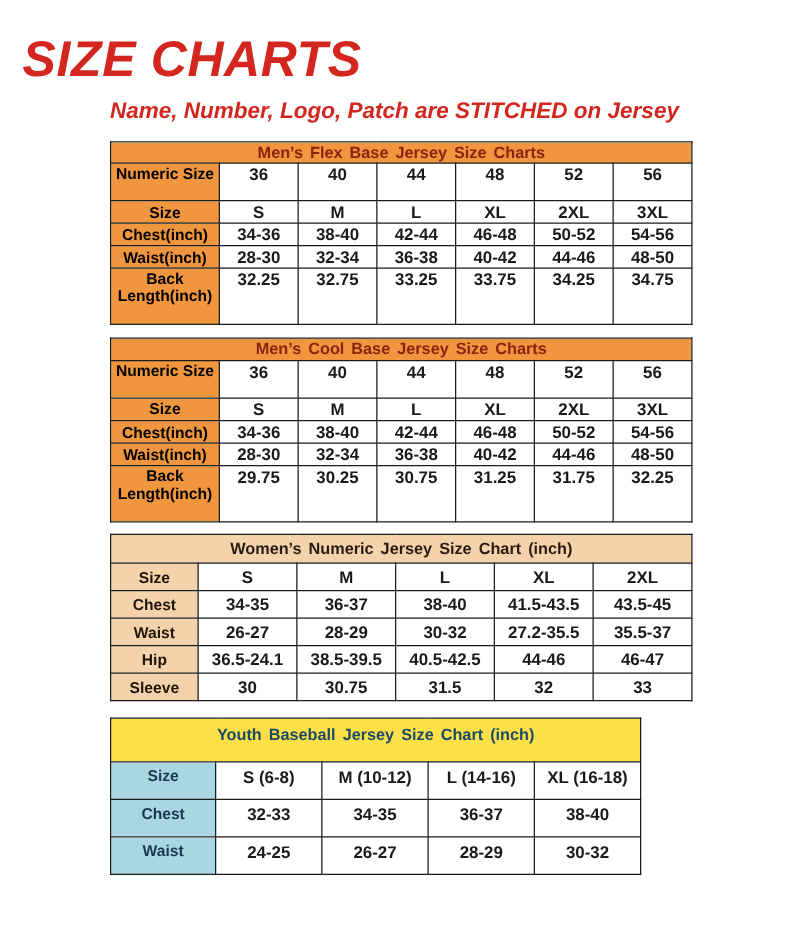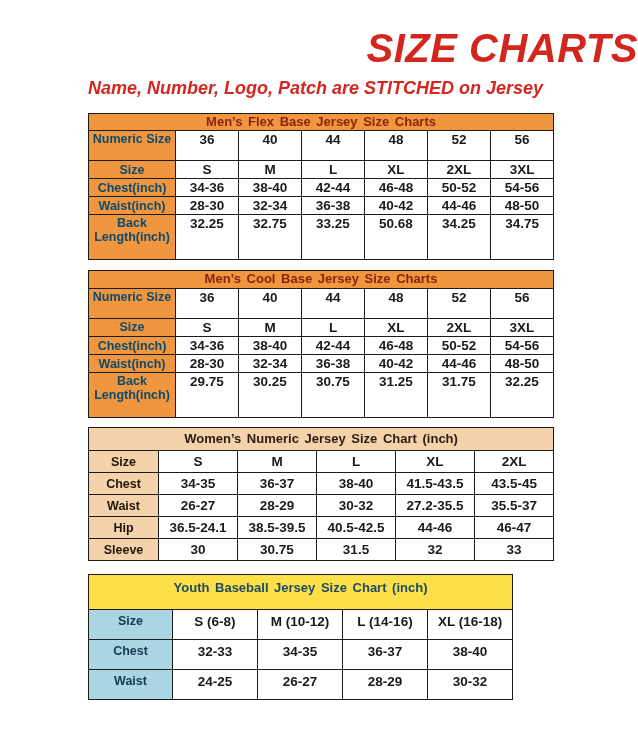--- a/index.html
+++ b/index.html
@@ -4,21 +4,21 @@
 <style>
   * { box-sizing: border-box; }
   html,body { margin:0; padding:0; }
   body {
     width:638px; height:750px; background:#ffffff;
     font-family:"Liberation Sans", sans-serif;
     font-weight:bold; color:#1a1a1a;
     overflow:hidden;
   }
   .page-title {
-    margin:26px 0 0 0; text-align:right;
+    margin:26px 0 0 18px; text-align:left;
     font-size:40px; font-style:italic; font-weight:bold;
     color:#d3261f; letter-spacing:0.5px;
   }
   .page-subtitle {
     margin:6px 0 0 88px; max-width:474px;
     font-size:18px; font-style:italic; font-weight:bold;
     color:#d3261f; line-height:1.25;
   }
   table {
     border-collapse:collapse; table-layout:fixed;
@@ -28,21 +28,21 @@
     border:1px solid #1b1b1b; text-align:center;
     font-size:13.5px; line-height:1.12; padding:1px 2px;
     overflow:hidden;
   }
   th.band { font-size:13px; word-spacing:2px; }
   td.lbl  { font-size:12.5px; padding:1px 0; }
 
   
   .men { width:465px; }
   .men th.band { background:#f0963e; color:#8b2311; height:16px;margin-top:32px; }
-  .men td.lbl  { background:#f0963e; color:#0c4a6e; }
+  .men td.lbl  { background:#f0963e; color:#000000; }
   .men tr.r-num  { height:30px; }
   .men tr.r-num td, .men tr.r-back td { vertical-align:top; }
   .men tr.r-std  { height:17px; }
   .men tr.r-back { height:45px; }
   .t1 { margin-top:13px; }
   .t2 { margin-top:10px; }
 
   
   .women { width:465px; margin-top:9px; }
   .women th.band { background:#f4d2ac; color:#2a1c10; height:23px; }
@@ -114,21 +114,21 @@
         <td>36-38</td>
         <td>40-42</td>
         <td>44-46</td>
         <td>48-50</td>
       </tr>
       <tr class="r-back">
         <td class="lbl">Back Length(inch)</td>
         <td>32.25</td>
         <td>32.75</td>
         <td>33.25</td>
-        <td>50.68</td>
+        <td>33.75</td>
         <td>34.25</td>
         <td>34.75</td>
       </tr>
     </tbody>
   </table>
 
   <table class="men t2">
     <colgroup>
         <col style="width:87px">
         <col style="width:63px">

